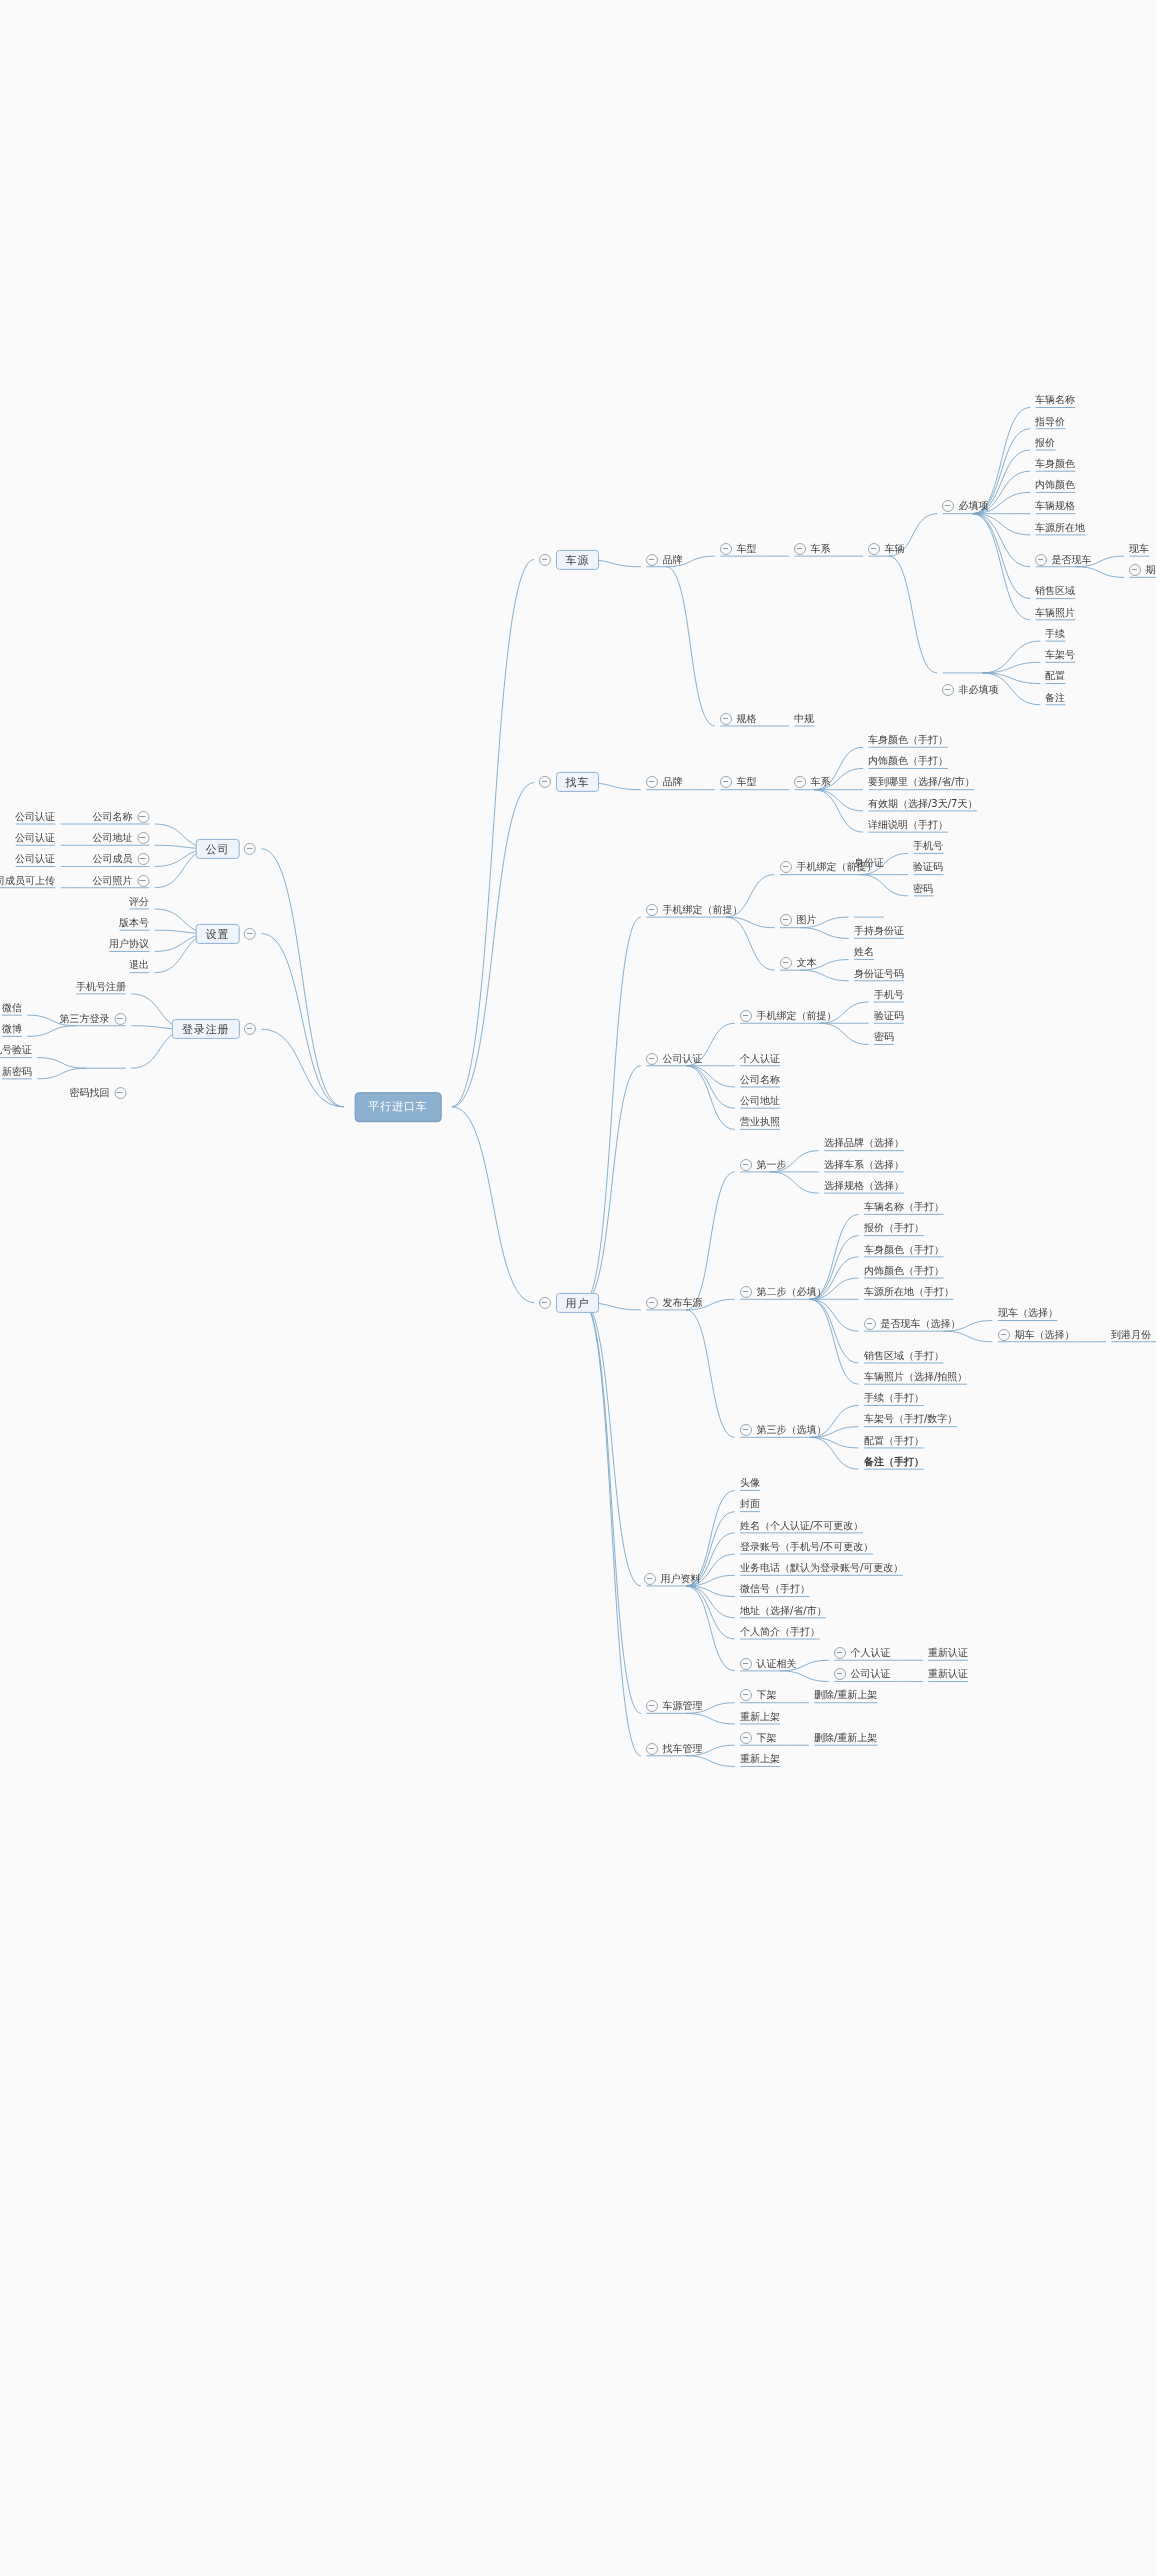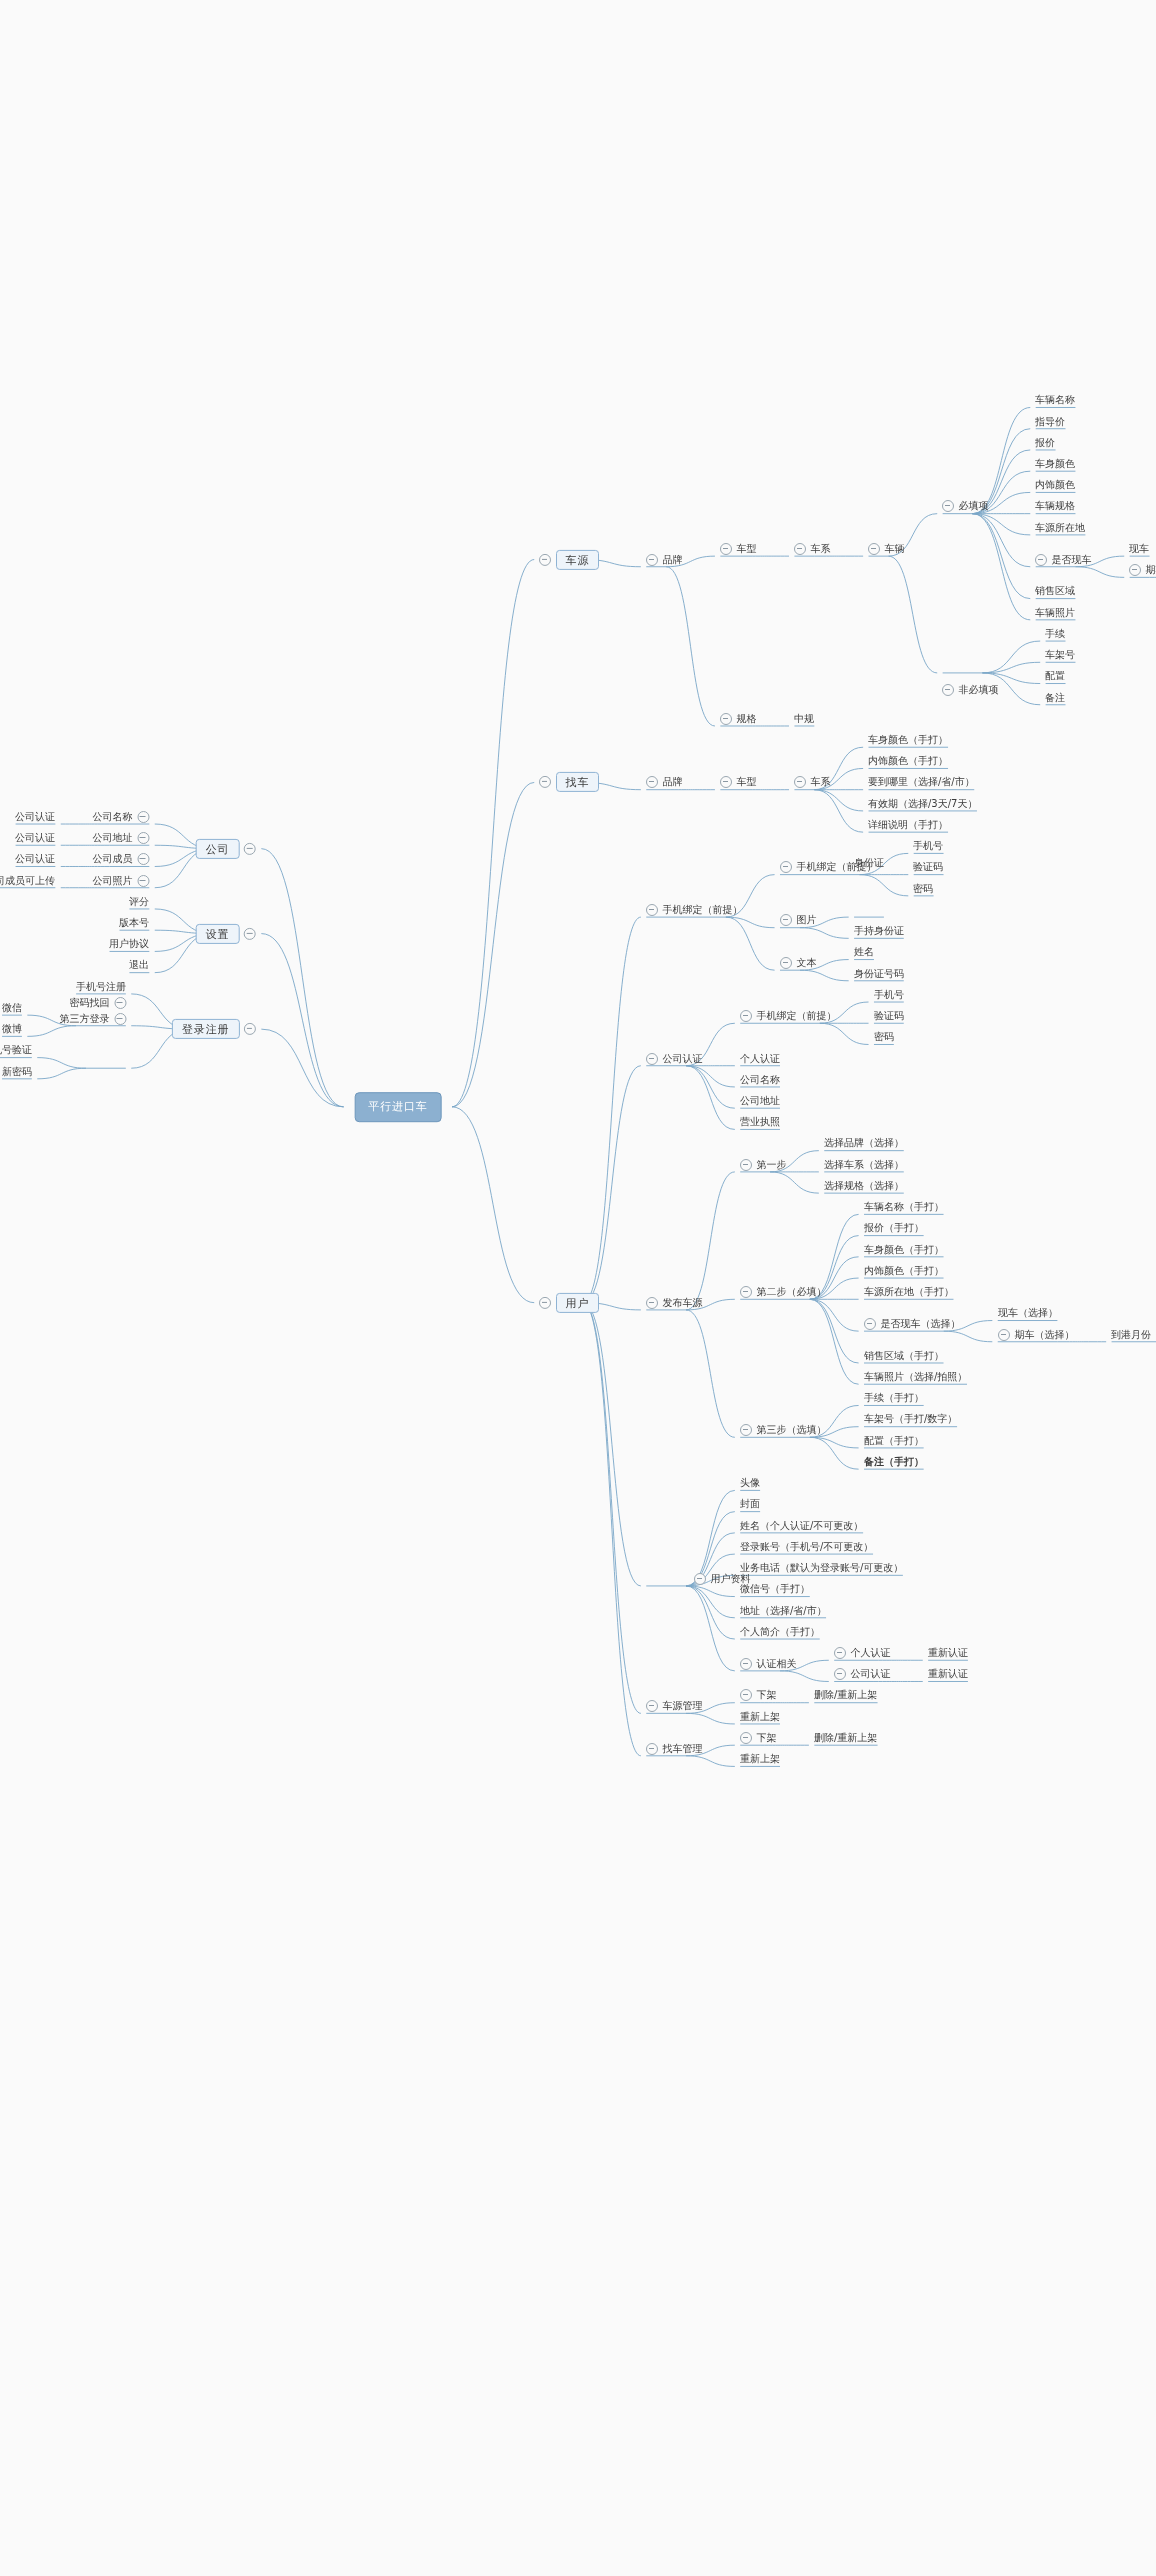--- a/index.html
+++ b/index.html
@@ -332,21 +332,21 @@
       <div class="node n-right" style="left: 998px; top: 1313px;"><span class="txt">现车（选择）</span></div>
       <div class="node n-right" style="left: 998px; top: 1335px;"><span class="toggle"></span><span class="txt">期车（选择）</span></div>
       <div class="node n-right" style="left: 1111px; top: 1335px;"><span class="txt">到港月份（手打/0-12）</span></div>
       <div class="node n-right" style="left: 864px; top: 1356px;"><span class="txt">销售区域（手打）</span></div>
       <div class="node n-right" style="left: 864px; top: 1377px;"><span class="txt">车辆照片（选择/拍照）</span></div>
       <div class="node n-right" style="left: 740px; top: 1430px;"><span class="toggle"></span><span class="txt">第三步（选填）</span></div>
       <div class="node n-right" style="left: 864px; top: 1398px;"><span class="txt">手续（手打）</span></div>
       <div class="node n-right" style="left: 864px; top: 1419px;"><span class="txt">车架号（手打/数字）</span></div>
       <div class="node n-right" style="left: 864px; top: 1441px;"><span class="txt">配置（手打）</span></div>
       <div class="node n-right" style="left: 864px; top: 1462px; font-weight: bold;"><span class="txt">备注（手打）</span></div>
-      <div class="node n-right" style="left: 674px; top: 1579px; padding-left: 20px;"><span class="toggle"></span><span class="txt">用户资料</span></div>
+      <div class="node n-right" style="left: 624px; top: 1579px; padding-left: 20px;"><span class="toggle"></span><span class="txt">用户资料</span></div>
       <div class="node n-right" style="left: 740px; top: 1483px;"><span class="txt">头像</span></div>
       <div class="node n-right" style="left: 740px; top: 1504px;"><span class="txt">封面</span></div>
       <div class="node n-right" style="left: 740px; top: 1526px;"><span class="txt">姓名（个人认证/不可更改）</span></div>
       <div class="node n-right" style="left: 740px; top: 1547px;"><span class="txt">登录账号（手机号/不可更改）</span></div>
       <div class="node n-right" style="left: 740px; top: 1568px;"><span class="txt">业务电话（默认为登录账号/可更改）</span></div>
       <div class="node n-right" style="left: 740px; top: 1589px;"><span class="txt">微信号（手打）</span></div>
       <div class="node n-right" style="left: 740px; top: 1611px;"><span class="txt">地址（选择/省/市）</span></div>
       <div class="node n-right" style="left: 740px; top: 1632px;"><span class="txt">个人简介（手打）</span></div>
       <div class="node n-right" style="left: 740px; top: 1664px;"><span class="toggle"></span><span class="txt">认证相关</span></div>
       <div class="node n-right" style="left: 834px; top: 1653px;"><span class="toggle"></span><span class="txt">个人认证</span></div>
@@ -373,19 +373,19 @@
       <div class="node n-left tg-right" style="left: 256px; top: 934px;"><span class="txt boxed">设置</span><span class="toggle"></span></div>
       <div class="node n-left tg-right" style="left: 149px; top: 902px;"><span class="txt">评分</span></div>
       <div class="node n-left tg-right" style="left: 149px; top: 923px;"><span class="txt">版本号</span></div>
       <div class="node n-left tg-right" style="left: 149px; top: 944px;"><span class="txt">用户协议</span></div>
       <div class="node n-left tg-right" style="left: 149px; top: 965px;"><span class="txt">退出</span></div>
       <div class="node n-left tg-right" style="left: 256px; top: 1029px;"><span class="txt boxed">登录注册</span><span class="toggle"></span></div>
       <div class="node n-left tg-right" style="left: 126px; top: 987px;"><span class="txt">手机号注册</span></div>
       <div class="node n-left tg-right" style="left: 126px; top: 1019px;"><span class="txt">第三方登录</span><span class="toggle"></span></div>
       <div class="node n-left tg-right" style="left: 22px; top: 1008px;"><span class="txt">微信</span></div>
       <div class="node n-left tg-right" style="left: 22px; top: 1029px;"><span class="txt">微博</span></div>
-      <div class="node n-left tg-right" style="left: 126px; top: 1003px; text-align: right;"><span class="txt">密码找回</span><span class="toggle"></span></div>
+      <div class="node n-left tg-right" style="left: 126px; top: 1093px; text-align: right;"><span class="txt">密码找回</span><span class="toggle"></span></div>
       <div class="node n-left tg-right" style="left: 32px; top: 1050px;"><span class="txt">手机号验证</span></div>
       <div class="node n-left tg-right" style="left: 32px; top: 1072px;"><span class="txt">新密码</span></div>
     </div>
   <div class="root" id="root-node" style="left:398px;top:1107px;">平行进口车</div>
 </div>
 
 
 </body></html>

